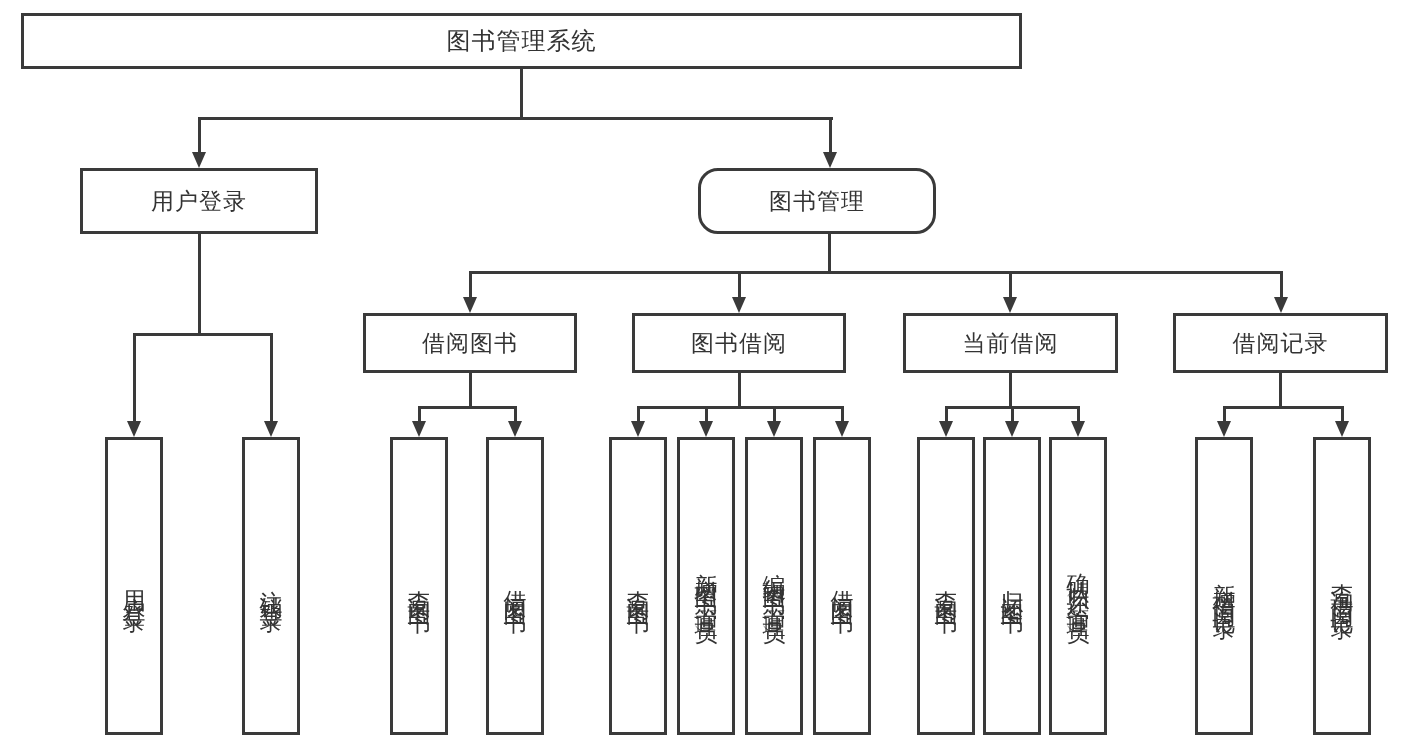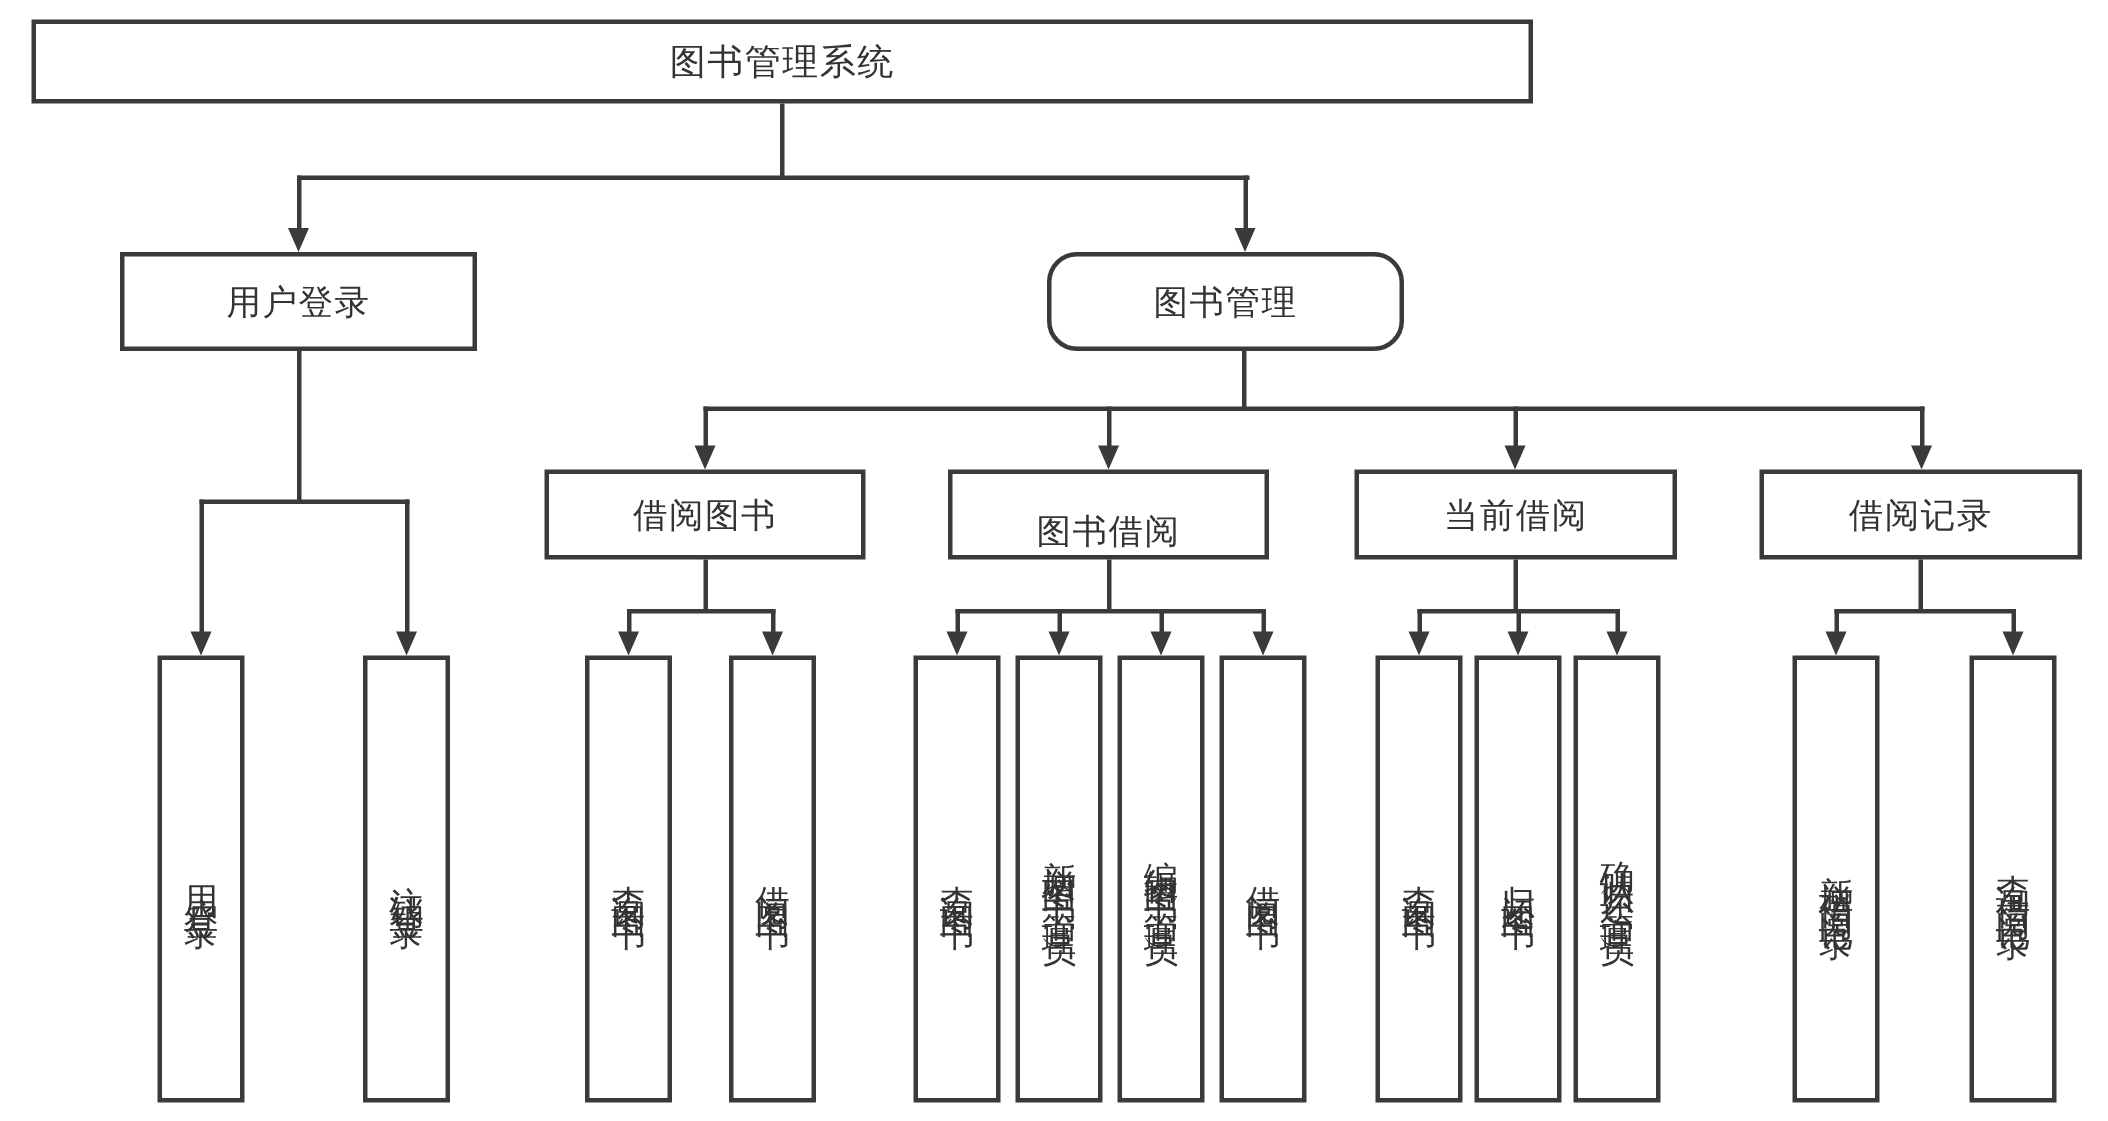--- a/index.html
+++ b/index.html
@@ -90,21 +90,21 @@
   <div class="v-line" style="left:828px;top:234px;height:39px;"></div>
   <div class="h-line" style="left:469px;top:271px;width:814px;"></div>
   <div class="arrow" style="left:463px;top:271px;height:42px;"></div>
   <div class="arrow" style="left:732px;top:271px;height:42px;"></div>
   <div class="arrow" style="left:1003px;top:271px;height:42px;"></div>
   <div class="arrow" style="left:1274px;top:271px;height:42px;"></div>
 
   <div class="node h" style="left:363px;top:313px;width:214px;height:60px;">
     <span>借阅图书</span>
   </div>
-  <div class="node h" style="left:632px;top:313px;width:214px;height:60px;align-items:flex-end;">
+  <div class="node h" style="left:632px;top:313px;width:214px;height:60px;">
     <span>图书借阅</span>
   </div>
   <div class="node h" style="left:903px;top:313px;width:215px;height:60px;font-family:Liberation Mono, monospace;">
     <span>当前借阅</span>
   </div>
   <div class="node h" style="left:1173px;top:313px;width:215px;height:60px;">
     <span>借阅记录</span>
   </div>
 
   <div class="v-line" style="left:469px;top:373px;height:35px;"></div>

